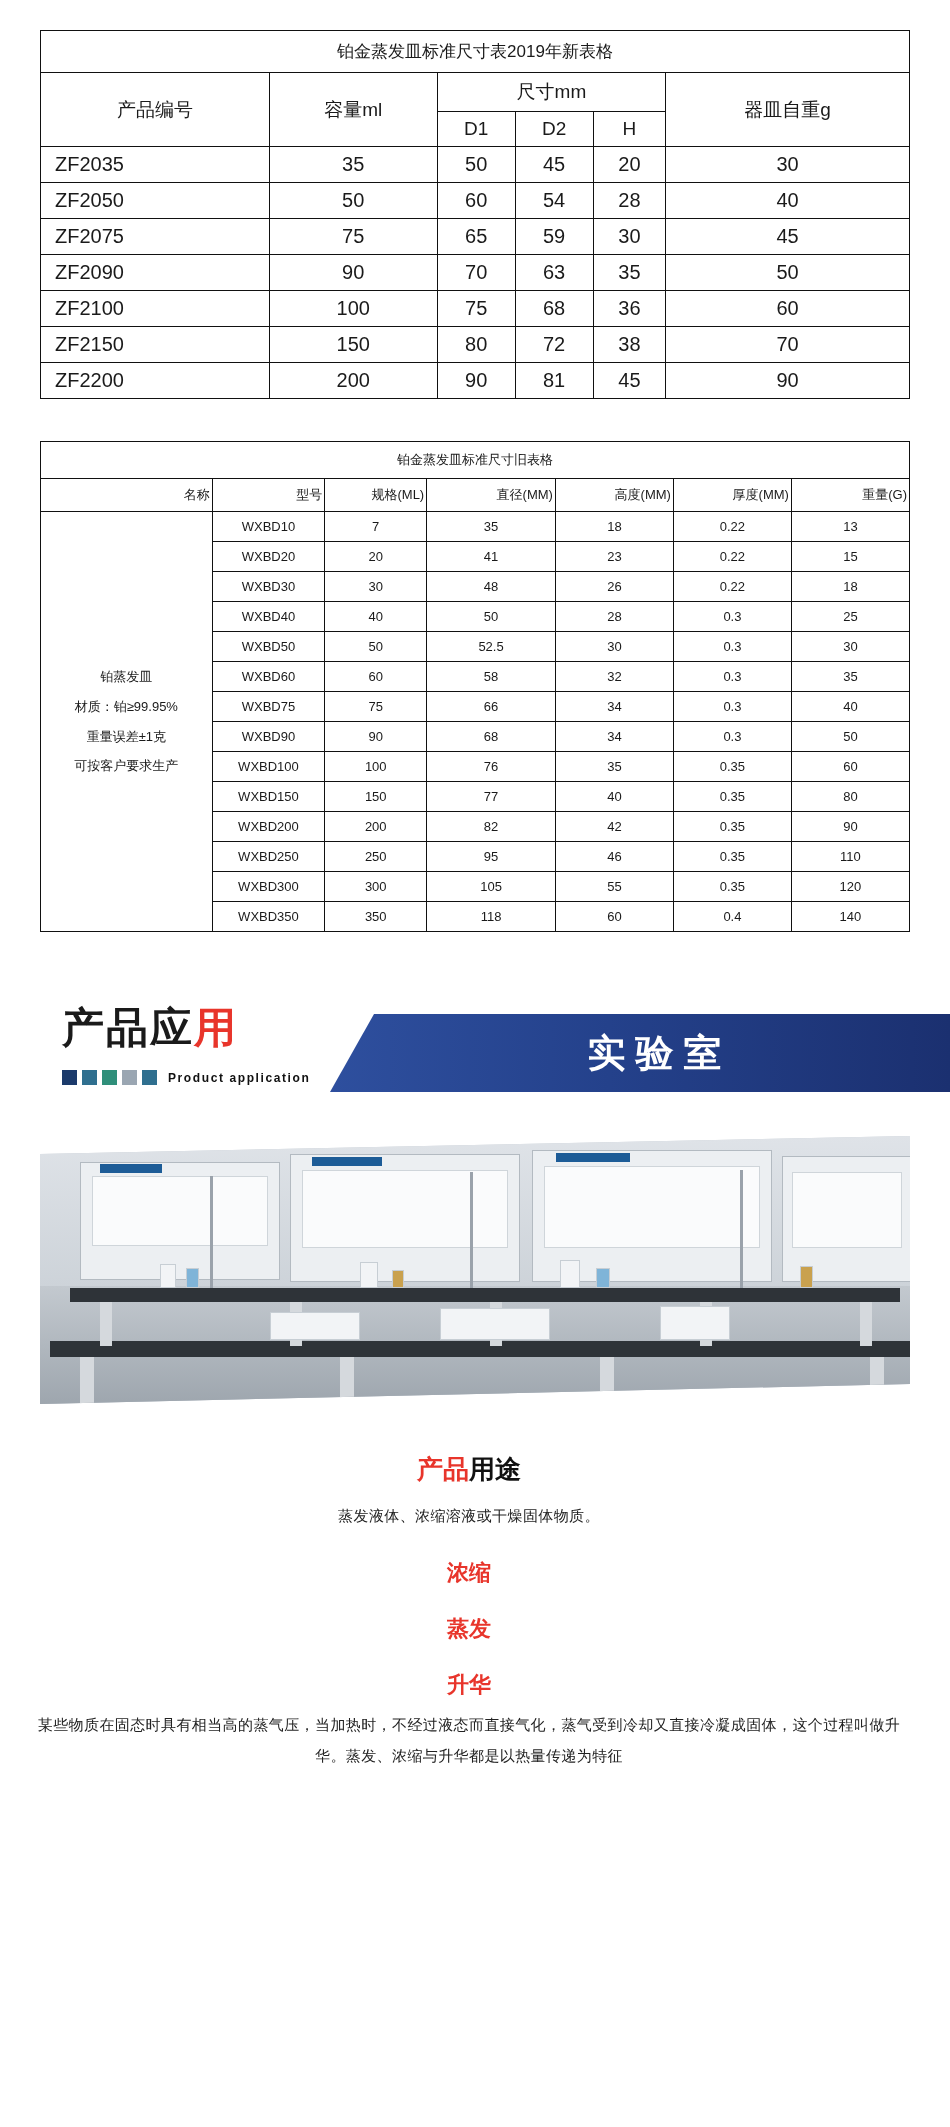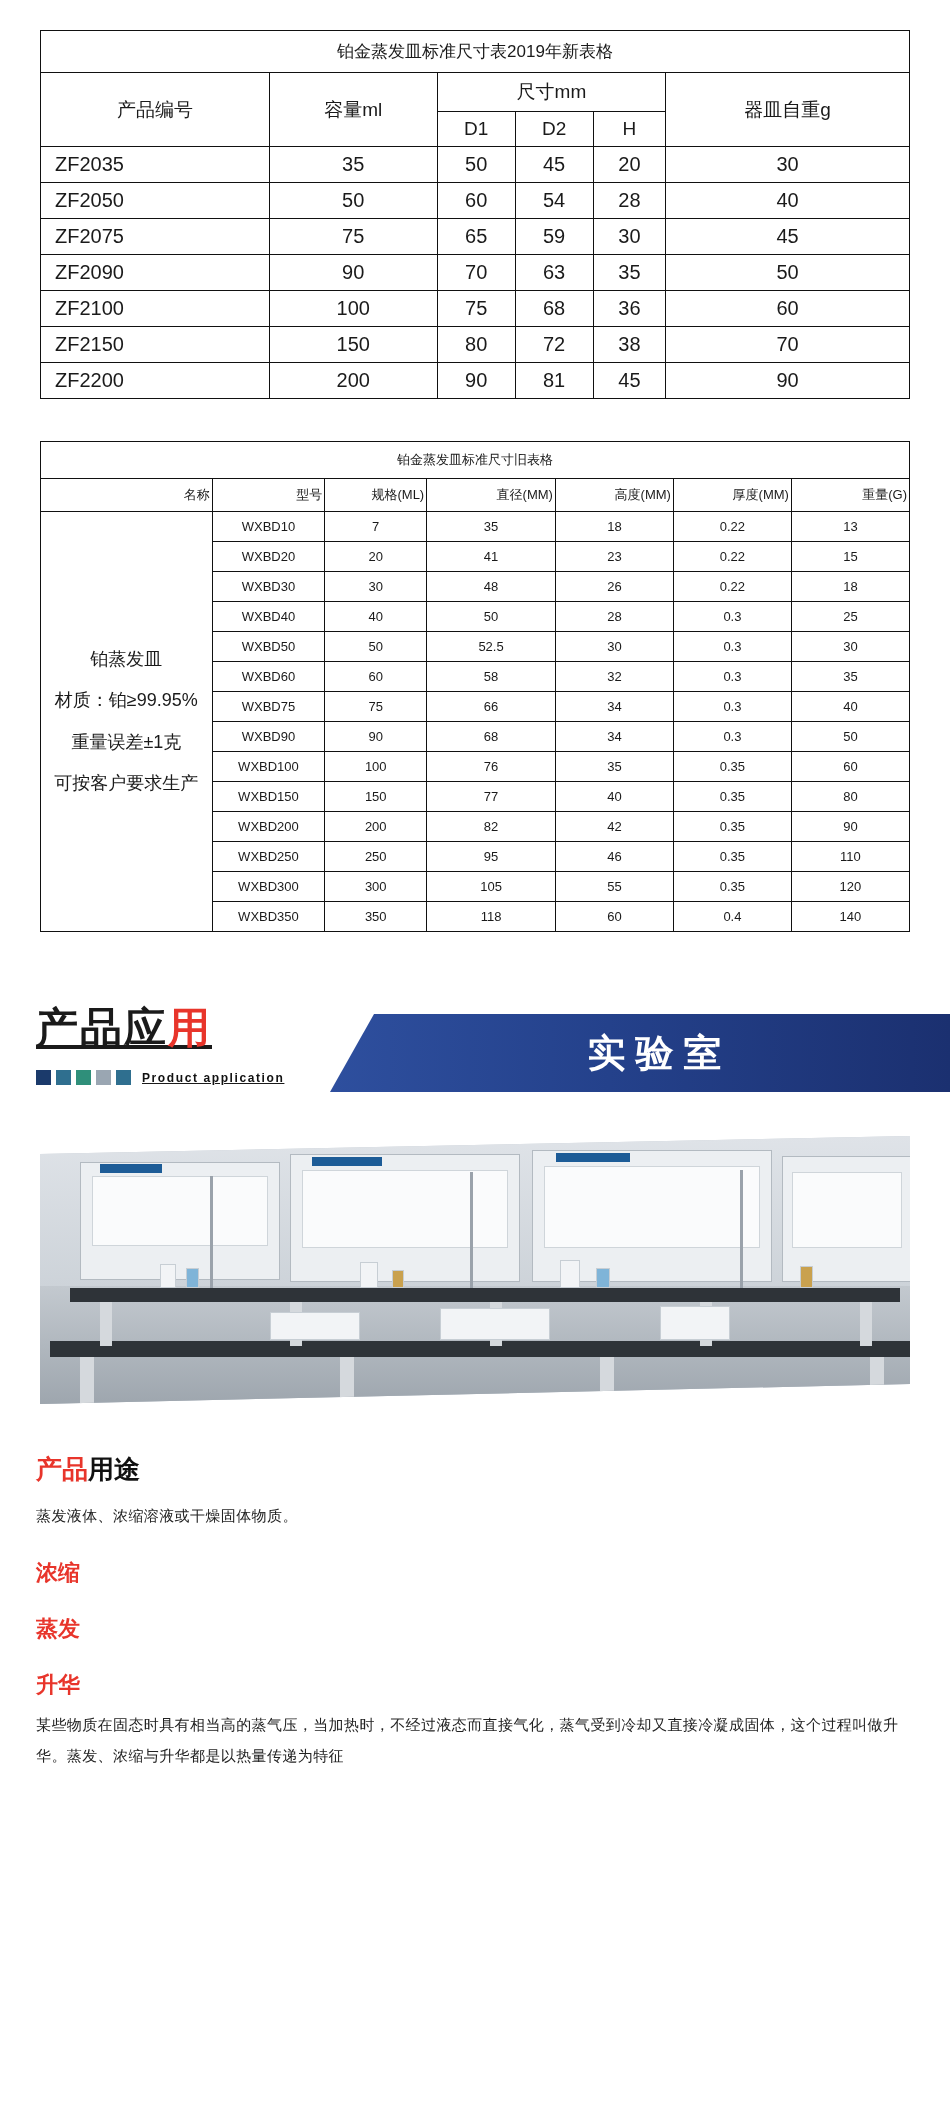--- a/index.html
+++ b/index.html
@@ -20,26 +20,26 @@
   .t1 td, .t1 th { font-size: 20px; padding: 6px 2px; }
   .t1 .title { font-size: 17px; padding: 9px 2px; }
   .t1 .hd { font-size: 19px; }
   .t1 .code { text-align: left; padding-left: 14px; }
 
   
   .tbl-wrap-old { padding: 42px 40px 0 40px; }
   .t2 td, .t2 th { font-size: 13px; padding: 7px 2px; }
   .t2 .title { font-size: 13px; padding: 9px 2px; }
   .t2 .hd { font-size: 13px; text-align: right; }
-  .t2 .namecell { font-size: 18px; line-height: 2.3; text-align: center; }
+  .t2 .namecell { font-size: 13px; line-height: 2.3; text-align: center; }
   .t2 .model { text-align: center; }
 
   
   .appsec { margin-top: 68px; position: relative; height: 130px; }
-  .app-left { position: absolute; left: 36px; top: 0; text-decoration: underline; }
+  .app-left { position: absolute; left: 62px; top: 0; }
   .app-title { font-size: 42px; font-weight: bold; letter-spacing: 2px; }
   .app-title .red { color: #e8352b; }
   .app-sub { margin-top: 14px; display: flex; align-items: center; }
   .sq { width: 15px; height: 15px; margin-right: 5px; display: inline-block; }
   .app-sub-text { font-size: 12px; letter-spacing: 1.6px; margin-left: 6px; color: #111; font-weight: bold; }
 
   .banner {
     position: absolute; right: 0; top: 14px;
     width: 620px; height: 78px;
     background: linear-gradient(90deg, #2e4f9e 0%, #24418b 45%, #1b3070 100%);
@@ -62,21 +62,21 @@
   .lab .bench { position:absolute; background:#2e3338; }
   .lab .leg { position:absolute; background:#d5d9dd; }
   .lab .glass { position:absolute; background:rgba(255,255,255,.75); border:1px solid #cfd5da; }
   .lab .sign { position:absolute; background:#1d5c97; }
   .lab .bottle { position:absolute; background:#f2f4f6; border:1px solid #c7ced4; }
   .lab .bottle.blue { background:#7fb4d8; }
   .lab .bottle.amber { background:#c9a14e; }
   .lab .pole { position:absolute; background:#9aa2ab; width:3px; }
 
   
-  .usage { padding: 48px 48px 0 36px; }
+  .usage { padding: 48px 48px 0 36px; text-align: center; }
   .h-red { color:#e8352b; font-size: 26px; font-weight: bold; margin: 0 0 14px 0; }
   .h-red .blk { color:#111; }
   .h-red2 { color:#e8352b; font-size: 22px; font-weight: bold; margin: 26px 0 10px 0; }
   .p { font-size: 15px; line-height: 2.05; margin: 0; color:#222; letter-spacing: .4px; }
 </style>
 </head>
 <body>
 
 <div class="page">
 

